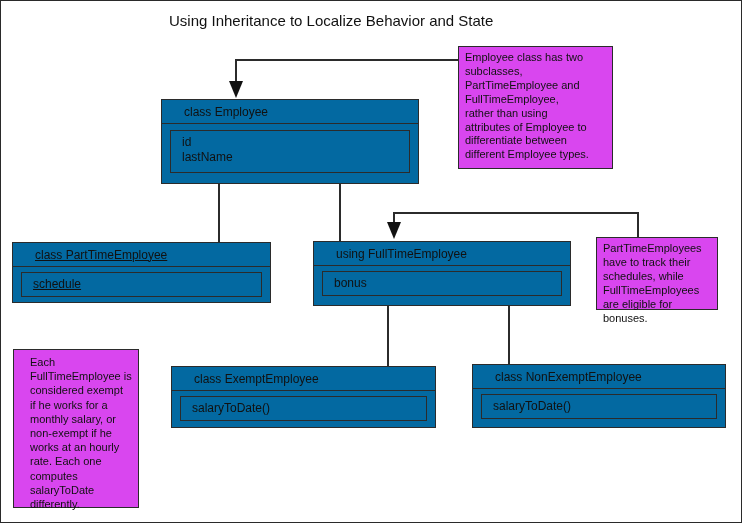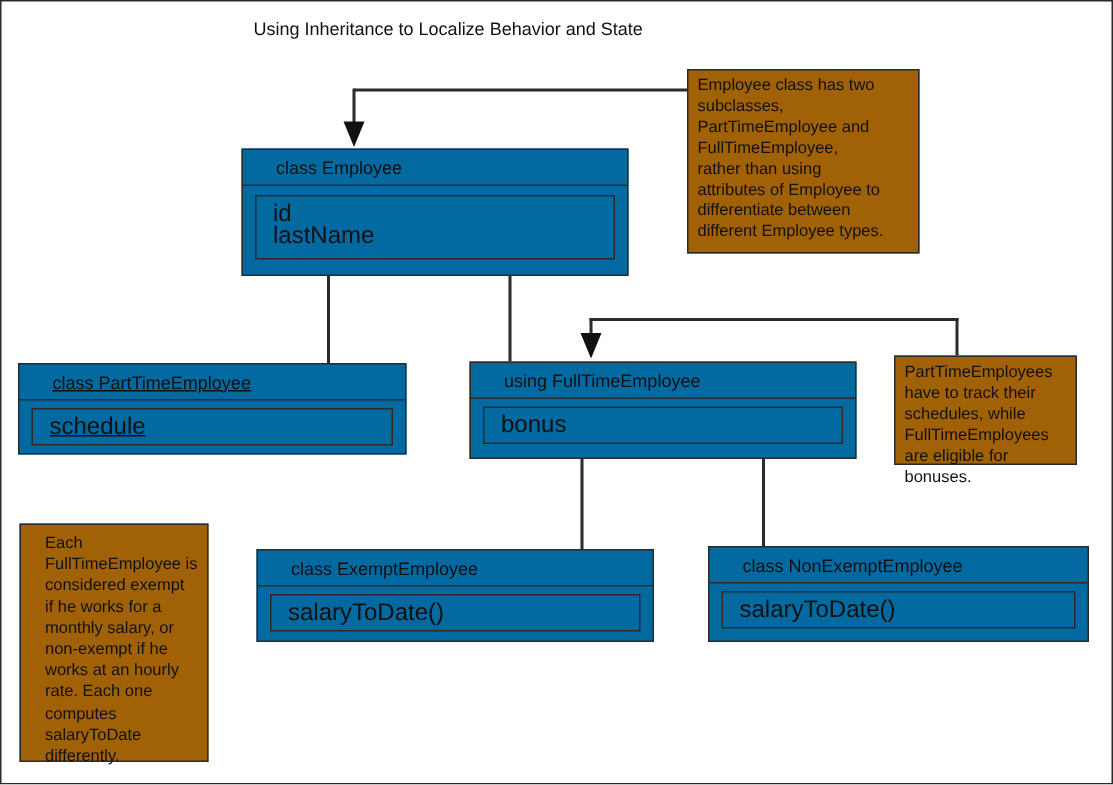--- a/index.html
+++ b/index.html
@@ -8,21 +8,21 @@
     width:742px;height:523px;
     box-sizing:border-box;
     background:#ffffff;
     border:1.5px solid #2a2a2a;
     font-family:"Liberation Sans", sans-serif;
     color:#111111;
     overflow:hidden;
   }
   .title{
     position:absolute;
-    font-size:12px;
+    font-size:15px;
     white-space:nowrap;
     color:#111111;
   }
   .class-box{
     position:absolute;
     box-sizing:border-box;
     border:1.5px solid #2b2b2b;
     background:#0369a1;
   }
   .class-header{
@@ -36,29 +36,29 @@
     white-space:nowrap;
   }
   .class-body{
     padding:5px 8px 0 8px;
   }
   .class-body.tall{ padding-top:6px; }
   .attr-box{
     box-sizing:border-box;
     border:1.5px solid #2b2b2b;
     padding:4px 4px 4px 11px;
-    font-size:16px;
+    font-size:12px;
     line-height:15px;
     white-space:pre-line;
   }
   .annotation{
     position:absolute;
     box-sizing:border-box;
     border:1.5px solid #2b2b2b;
-    background:#a16207;
+    background:#d946ef;
     font-size:11px;
     line-height:13.9px;
     padding:4px 2px 2px 6px;
     white-space:pre-line;
   }
   .line{
     position:absolute;
     background:#2b2b2b;
   }
   .arrowhead{

